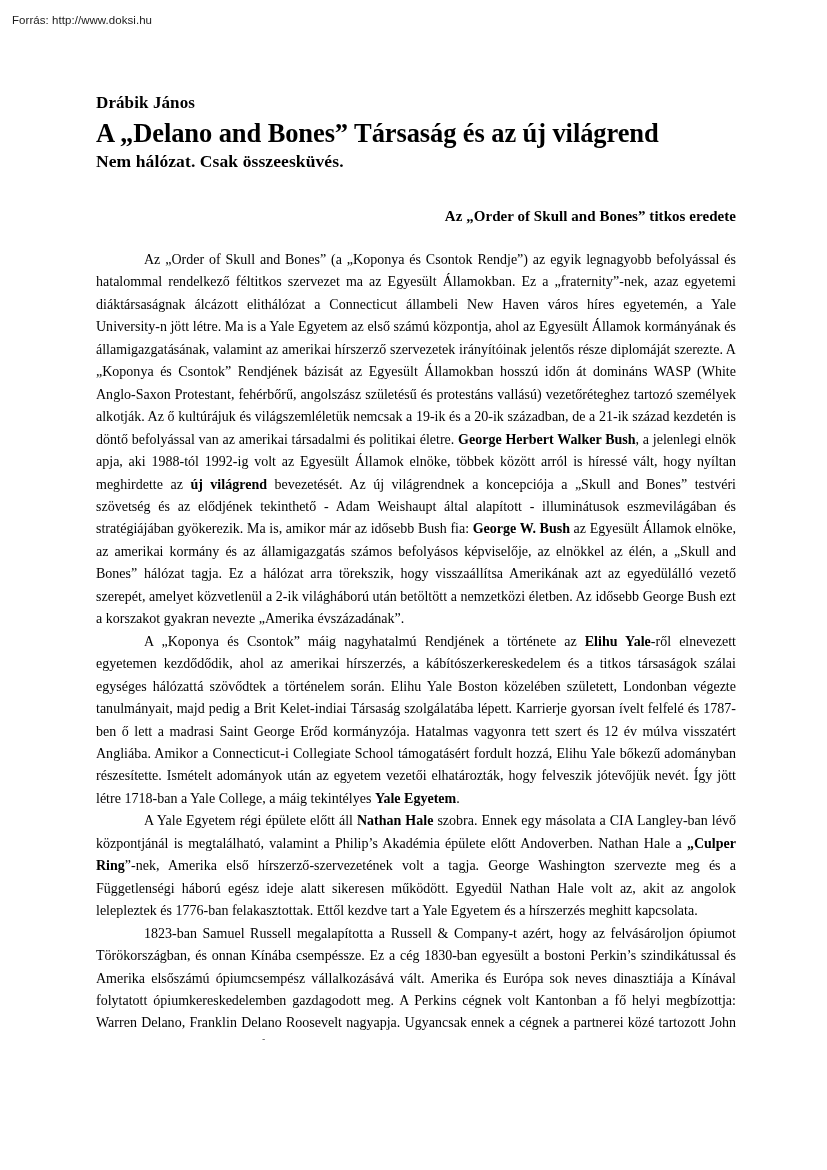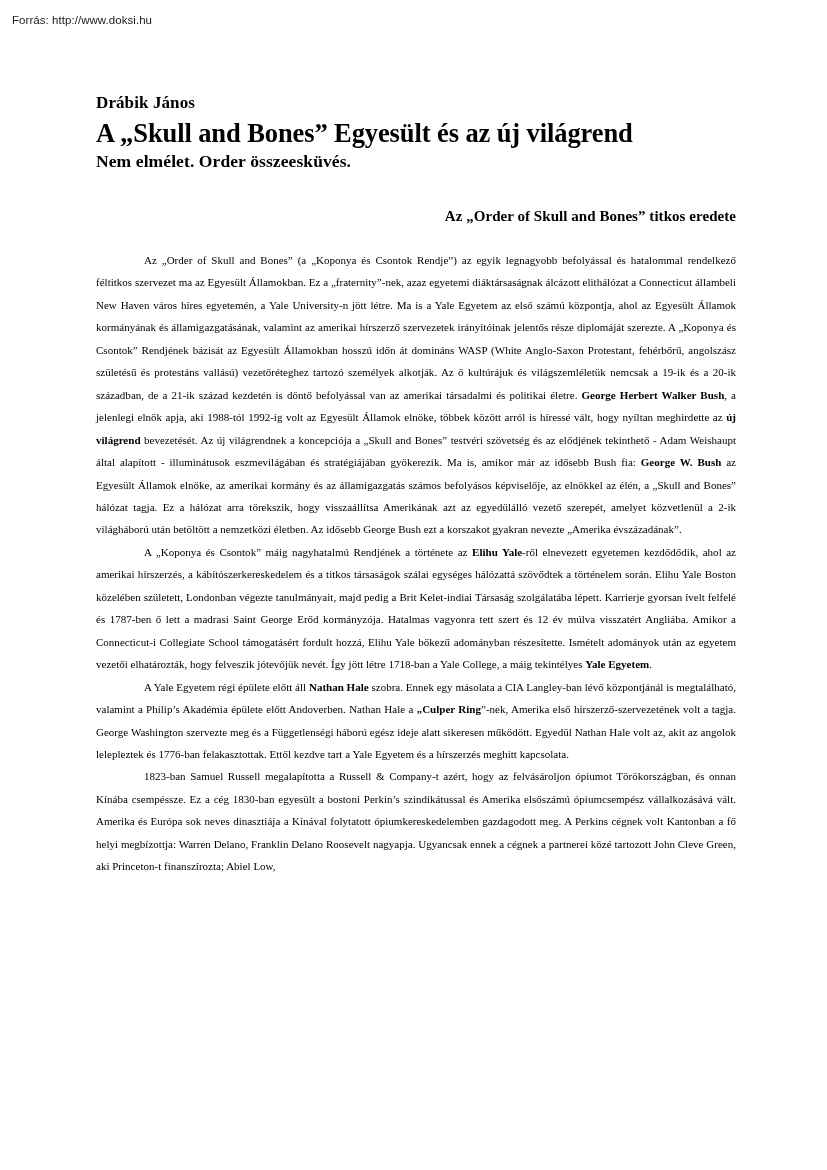--- a/index.html
+++ b/index.html
@@ -75,21 +75,21 @@
     font-size: 15px;
     font-weight: bold;
     line-height: 20px;
     margin: 33px 0 0 0;
     text-align: right;
     letter-spacing: 0.05px;
   }
 
   .body-text {
     margin: 0;
-    font-size: 11px;
+    font-size: 14px;
     line-height: 22.45px;
     text-align: justify;
     text-justify: inter-word;
     text-indent: 48px;
     hyphens: none;
     letter-spacing: 0.01px;
   }
 
   .body-text.first-para {
     margin-top: 23px;
@@ -108,22 +108,22 @@
 <body>
 
 <div class="page">
 
   <div class="source-header">Forrás: http://www.doksi.hu</div>
 
   <div class="content">
 
     <div class="title-block">
       <div class="author">Drábik János</div>
-      <h1 class="main-title">A „Skull and Bones” Egyesült és az új világrend</h1>
-      <div class="subtitle">Nem elmélet. Order összeesküvés.</div>
+      <h1 class="main-title">A „Delano and Bones” Társaság és az új világrend</h1>
+      <div class="subtitle">Nem hálózat. Csak összeesküvés.</div>
     </div>
 
     <h2 class="section-heading">Az „Order of Skull and Bones” titkos eredete</h2>
 
     <p class="body-text first-para">Az „Order of Skull and Bones” (a „Koponya és Csontok Rendje”) az egyik legnagyobb befolyással és hatalommal rendelkező féltitkos szervezet ma az Egyesült Államokban. Ez a „fraternity”-nek, azaz egyetemi diáktársaságnak álcázott elithálózat a Connecticut állambeli New Haven város híres egyetemén, a Yale University-n jött létre. Ma is a Yale Egyetem az első számú központja, ahol az Egyesült Államok kormányának és államigazgatásának, valamint az amerikai hírszerző szervezetek irányítóinak jelentős része diplomáját szerezte. A „Koponya és Csontok” Rendjének bázisát az Egyesült Államokban hosszú időn át domináns WASP (White Anglo-Saxon Protestant, fehérbőrű, angolszász születésű és protestáns vallású) vezetőréteghez tartozó személyek alkotják. Az ő kultúrájuk és világszemléletük nemcsak a 19-ik és a 20-ik században, de a 21-ik század kezdetén is döntő befolyással van az amerikai társadalmi és politikai életre. <b>George Herbert Walker Bush</b>, a jelenlegi elnök apja, aki 1988-tól 1992-ig volt az Egyesült Államok elnöke, többek között arról is híressé vált, hogy nyíltan meghirdette az <b>új világrend</b> bevezetését. Az új világrendnek a koncepciója a „Skull and Bones” testvéri szövetség és az elődjének tekinthető - Adam Weishaupt által alapított - illuminátusok eszmevilágában és stratégiájában gyökerezik. Ma is, amikor már az idősebb Bush fia: <b>George W. Bush</b> az Egyesült Államok elnöke, az amerikai kormány és az államigazgatás számos befolyásos képviselője, az elnökkel az élén, a „Skull and Bones” hálózat tagja. Ez a hálózat arra törekszik, hogy visszaállítsa Amerikának azt az egyedülálló vezető szerepét, amelyet közvetlenül a 2-ik világháború után betöltött a nemzetközi életben. Az idősebb George Bush ezt a korszakot gyakran nevezte „Amerika évszázadának”.</p>
 
     <p class="body-text">A „Koponya és Csontok” máig nagyhatalmú Rendjének a története az <b>Elihu Yale</b>-ről elnevezett egyetemen kezdődődik, ahol az amerikai hírszerzés, a kábítószerkereskedelem és a titkos társaságok szálai egységes hálózattá szövődtek a történelem során.  Elihu Yale Boston közelében született, Londonban végezte tanulmányait, majd pedig a Brit Kelet-indiai Társaság szolgálatába lépett. Karrierje gyorsan ívelt felfelé és 1787-ben ő lett a madrasi Saint George Erőd kormányzója. Hatalmas vagyonra tett szert és 12 év múlva visszatért Angliába. Amikor a Connecticut-i Collegiate School támogatásért fordult hozzá, Elihu Yale bőkezű adományban részesítette. Ismételt adományok után az egyetem vezetői elhatározták, hogy felveszik jótevőjük nevét. Így jött létre 1718-ban a Yale College, a máig tekintélyes <b>Yale Egyetem</b>.</p>
 
     <p class="body-text">A Yale Egyetem régi épülete előtt áll <b>Nathan Hale</b> szobra. Ennek egy másolata a CIA Langley-ban lévő központjánál is megtalálható, valamint a Philip’s Akadémia épülete előtt Andoverben. Nathan Hale a <b>„Culper Ring</b>”-nek, Amerika első hírszerző-szervezetének volt a tagja. George Washington szervezte meg és a Függetlenségi háború egész ideje alatt sikeresen működött. Egyedül Nathan Hale volt az, akit az angolok lelepleztek és 1776-ban felakasztottak. Ettől kezdve tart a Yale Egyetem és a hírszerzés meghitt kapcsolata.</p>
 

